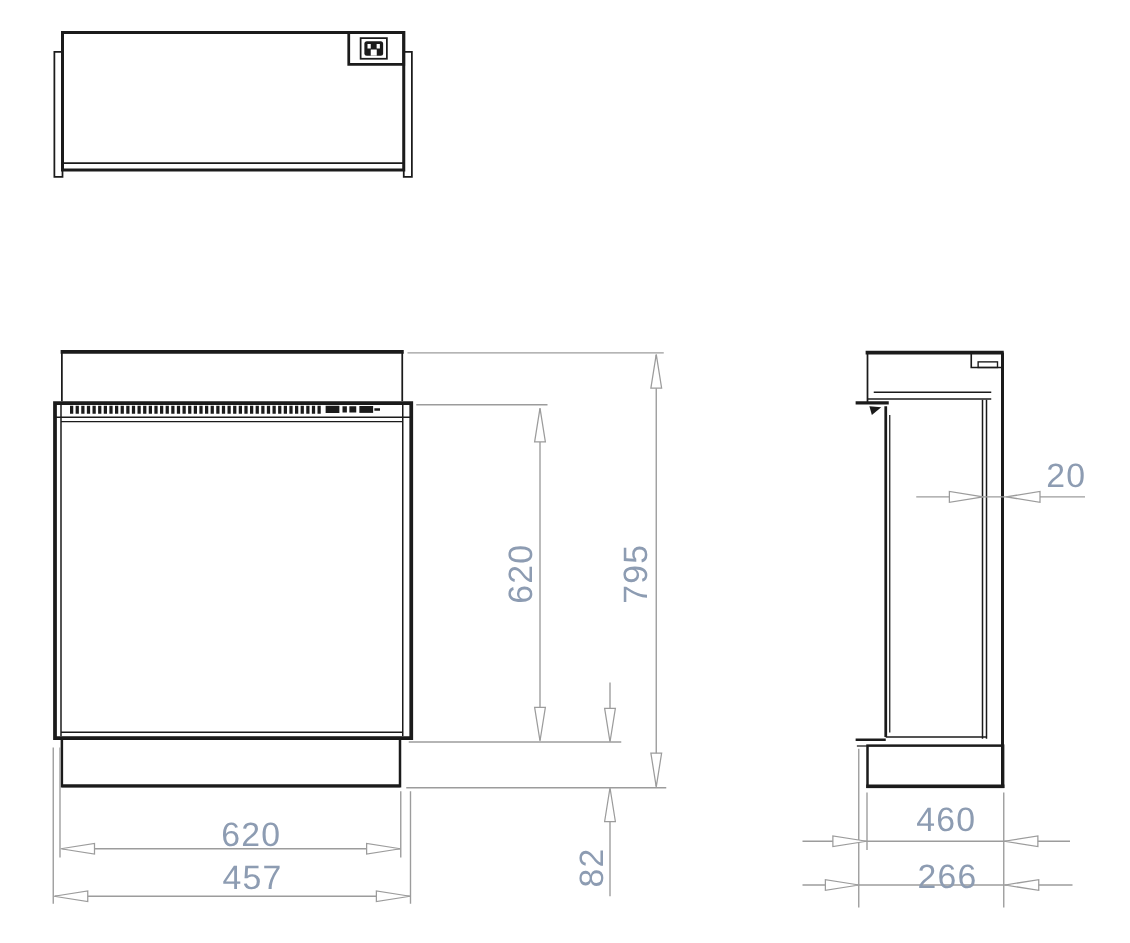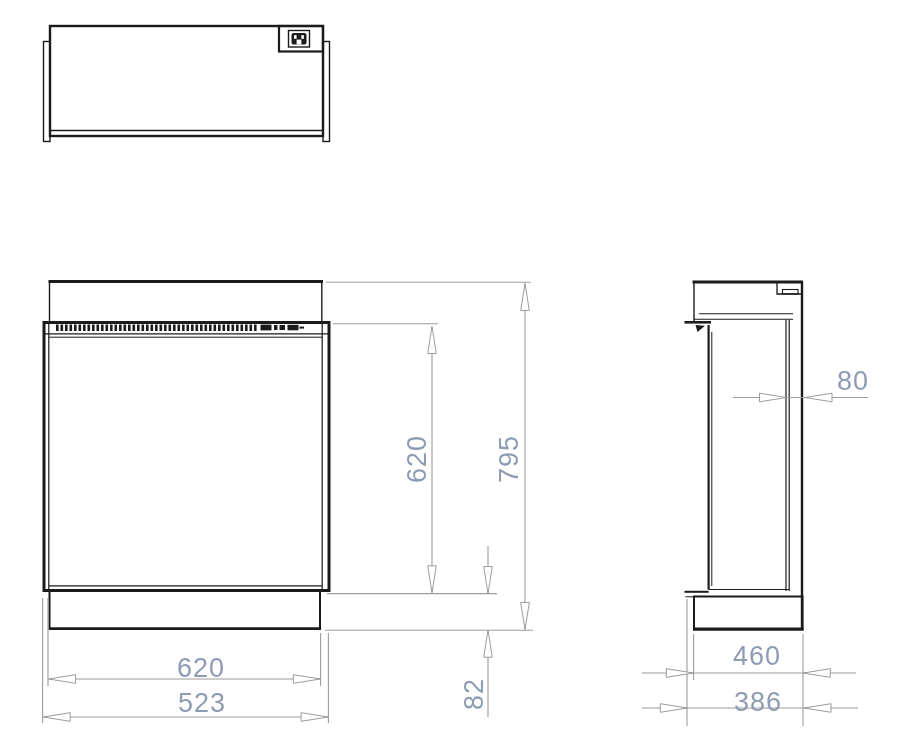--- a/index.html
+++ b/index.html
@@ -163,17 +163,17 @@
       <use href="#arrowR" transform="translate(687.3,708)"></use>
       <use href="#arrowR" transform="translate(804,708) rotate(180)"></use>
     </g>
   </g>
 </svg>
 
   <span class="dim rot" style="left:417px;top:459px">620</span>
   <span class="dim rot" style="left:509px;top:459px">795</span>
   <span class="dim rot" style="left:474px;top:694px">82</span>
   <span class="dim" style="left:201px;top:668px">620</span>
-  <span class="dim" style="left:202px;top:703px">523</span>
-  <span class="dim" style="left:853px;top:381px">80</span>
+  <span class="dim" style="left:202px;top:703px">457</span>
+  <span class="dim" style="left:853px;top:381px">20</span>
   <span class="dim" style="left:757px;top:656px">460</span>
-  <span class="dim" style="left:758px;top:702px">386</span>
+  <span class="dim" style="left:758px;top:702px">266</span>
 </div>
 
 </body></html>

